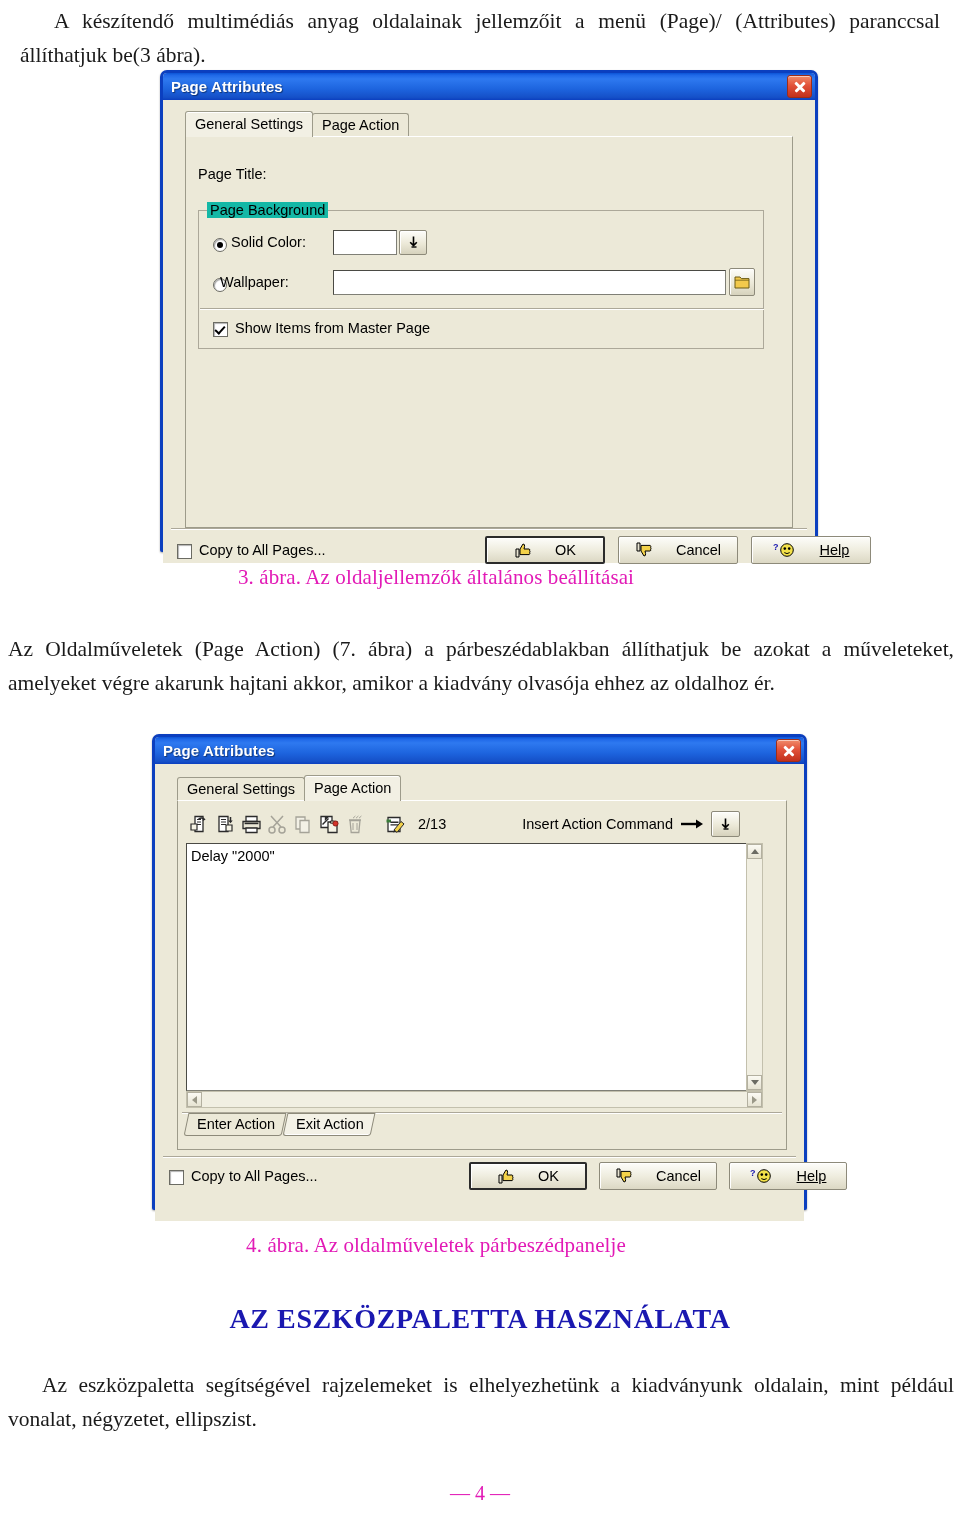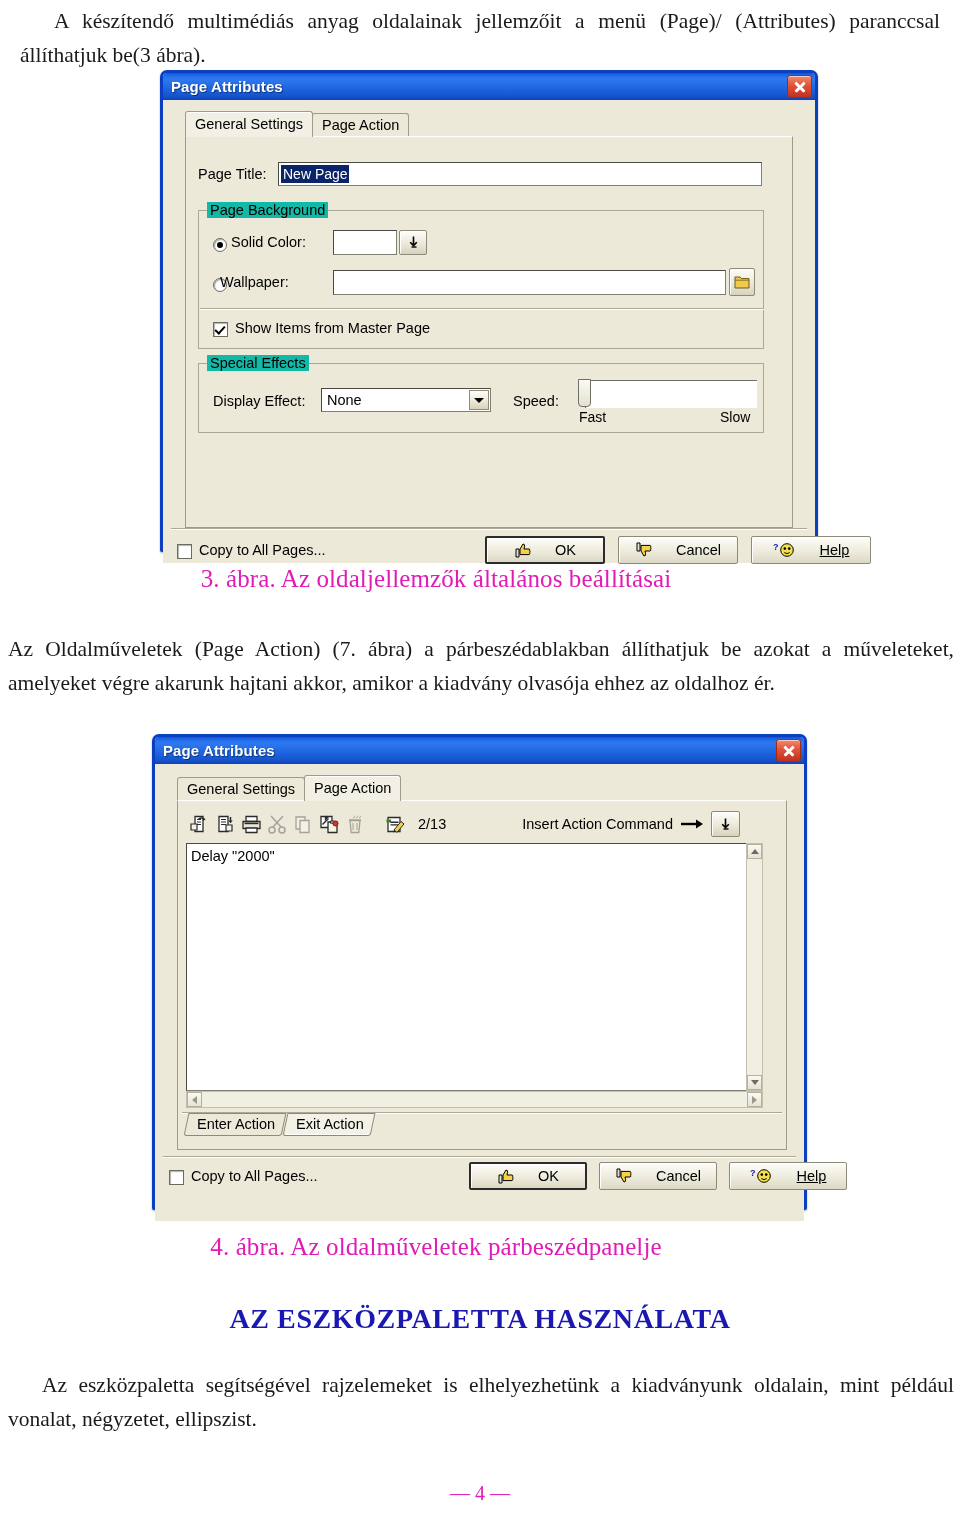--- a/index.html
+++ b/index.html
@@ -25,21 +25,21 @@
     text-align: justify;
     text-justify: inter-word;
   }
   .doc-para .indent { display: inline-block; width: 34px; }
 
   .fig-caption {
     position: absolute;
     width: 872px;
     text-align: center;
     font-family: "Liberation Serif", serif;
-    font-size: 25px;
+    font-size: 21px;
     color: #e21ab6;
     letter-spacing: .1px;
   }
 
   .section-heading {
     position: absolute;
     width: 960px;
     text-align: center;
     font-family: "Liberation Serif", serif;
     font-weight: bold;
@@ -443,23 +443,20 @@
         <span>General Settings</span>
       </div>
       <div class="tab">
         <span>Page Action</span>
       </div>
     </div>
 
     <div class="tabpanel" style="left:22px; top:36px; width:608px; height:392px;">
 
       <span class="lbl" style="position:absolute; left:12px; top:29px;">Page Title:</span>
-      <div class="textbox" style="position:absolute; left:92px; top:25px; width:484px; height:24px;">
-        <span class="sel-text">New Page</span>
-      </div>
 
       <div class="groupbox" style="left:12px; top:73px; width:566px; height:139px;">
         <span class="gb-title">Page Background</span>
 
         <span class="radio checked" style="position:absolute; left:14px; top:27px;"></span>
         <span class="lbl" style="position:absolute; left:32px; top:23px;">Solid Color:</span>
         <div class="textbox" style="position:absolute; left:134px; top:19px; width:64px; height:25px;"></div>
         <div class="xp-btn" style="position:absolute; left:200px; top:19px; width:28px; height:25px;">
           <svg width="15" height="15" viewBox="0 0 15 15" aria-hidden="true">
             <path d="M7.5 1.5 V9.5 M4.2 7.2 L7.5 10.6 L10.8 7.2" stroke="#000" stroke-width="1.6" fill="none"></path>
@@ -478,38 +475,20 @@
             <path d="M1 5.2 H15" stroke="#6b5b14" stroke-width=".8"></path>
           </svg>
         </div>
 
         <div class="hr-light" style="left:1px; top:97px; width:564px;"></div>
 
         <span class="checkbox checked" style="position:absolute; left:14px; top:111px;"></span>
         <span class="lbl" style="position:absolute; left:36px; top:109px;">Show Items from Master Page</span>
       </div>
 
-      <div class="groupbox" style="left:12px; top:226px; width:566px; height:70px;">
-        <span class="gb-title">Special Effects</span>
-
-        <span class="lbl" style="position:absolute; left:14px; top:29px;">Display Effect:</span>
-        <div class="combo" style="position:absolute; left:122px; top:24px; width:170px; height:24px;">
-          <span>None</span>
-          <span class="arrowbtn">
-              <span class="tri-down"></span>
-            </span>
-        </div>
-
-        <span class="lbl" style="position:absolute; left:314px; top:29px;">Speed:</span>
-
-        <div class="slider-track" style="left:386px; top:16px; width:172px; height:28px;"></div>
-        <div class="slider-thumb" style="left:379px; top:15px; width:13px; height:28px;"></div>
-        <span class="tick-lbl" style="left:380px; top:45px;">Fast</span>
-        <span class="tick-lbl" style="left:521px; top:45px;">Slow</span>
-      </div>
     </div>
 
     <div class="hr-light" style="left:8px; top:428px; width:636px;"></div>
 
     <span class="checkbox" style="position:absolute; left:14px; top:444px;"></span>
     <span class="lbl" style="position:absolute; left:36px; top:442px;">Copy to All Pages...</span>
 
     <div class="dlg-btn default" style="left:322px; top:436px; width:120px;">
       <svg width="18" height="16" viewBox="0 0 18 16" aria-hidden="true">
         <path d="M2 7 h3 v8 H2z" fill="#e8e4d2" stroke="#000" stroke-width="1"></path>

